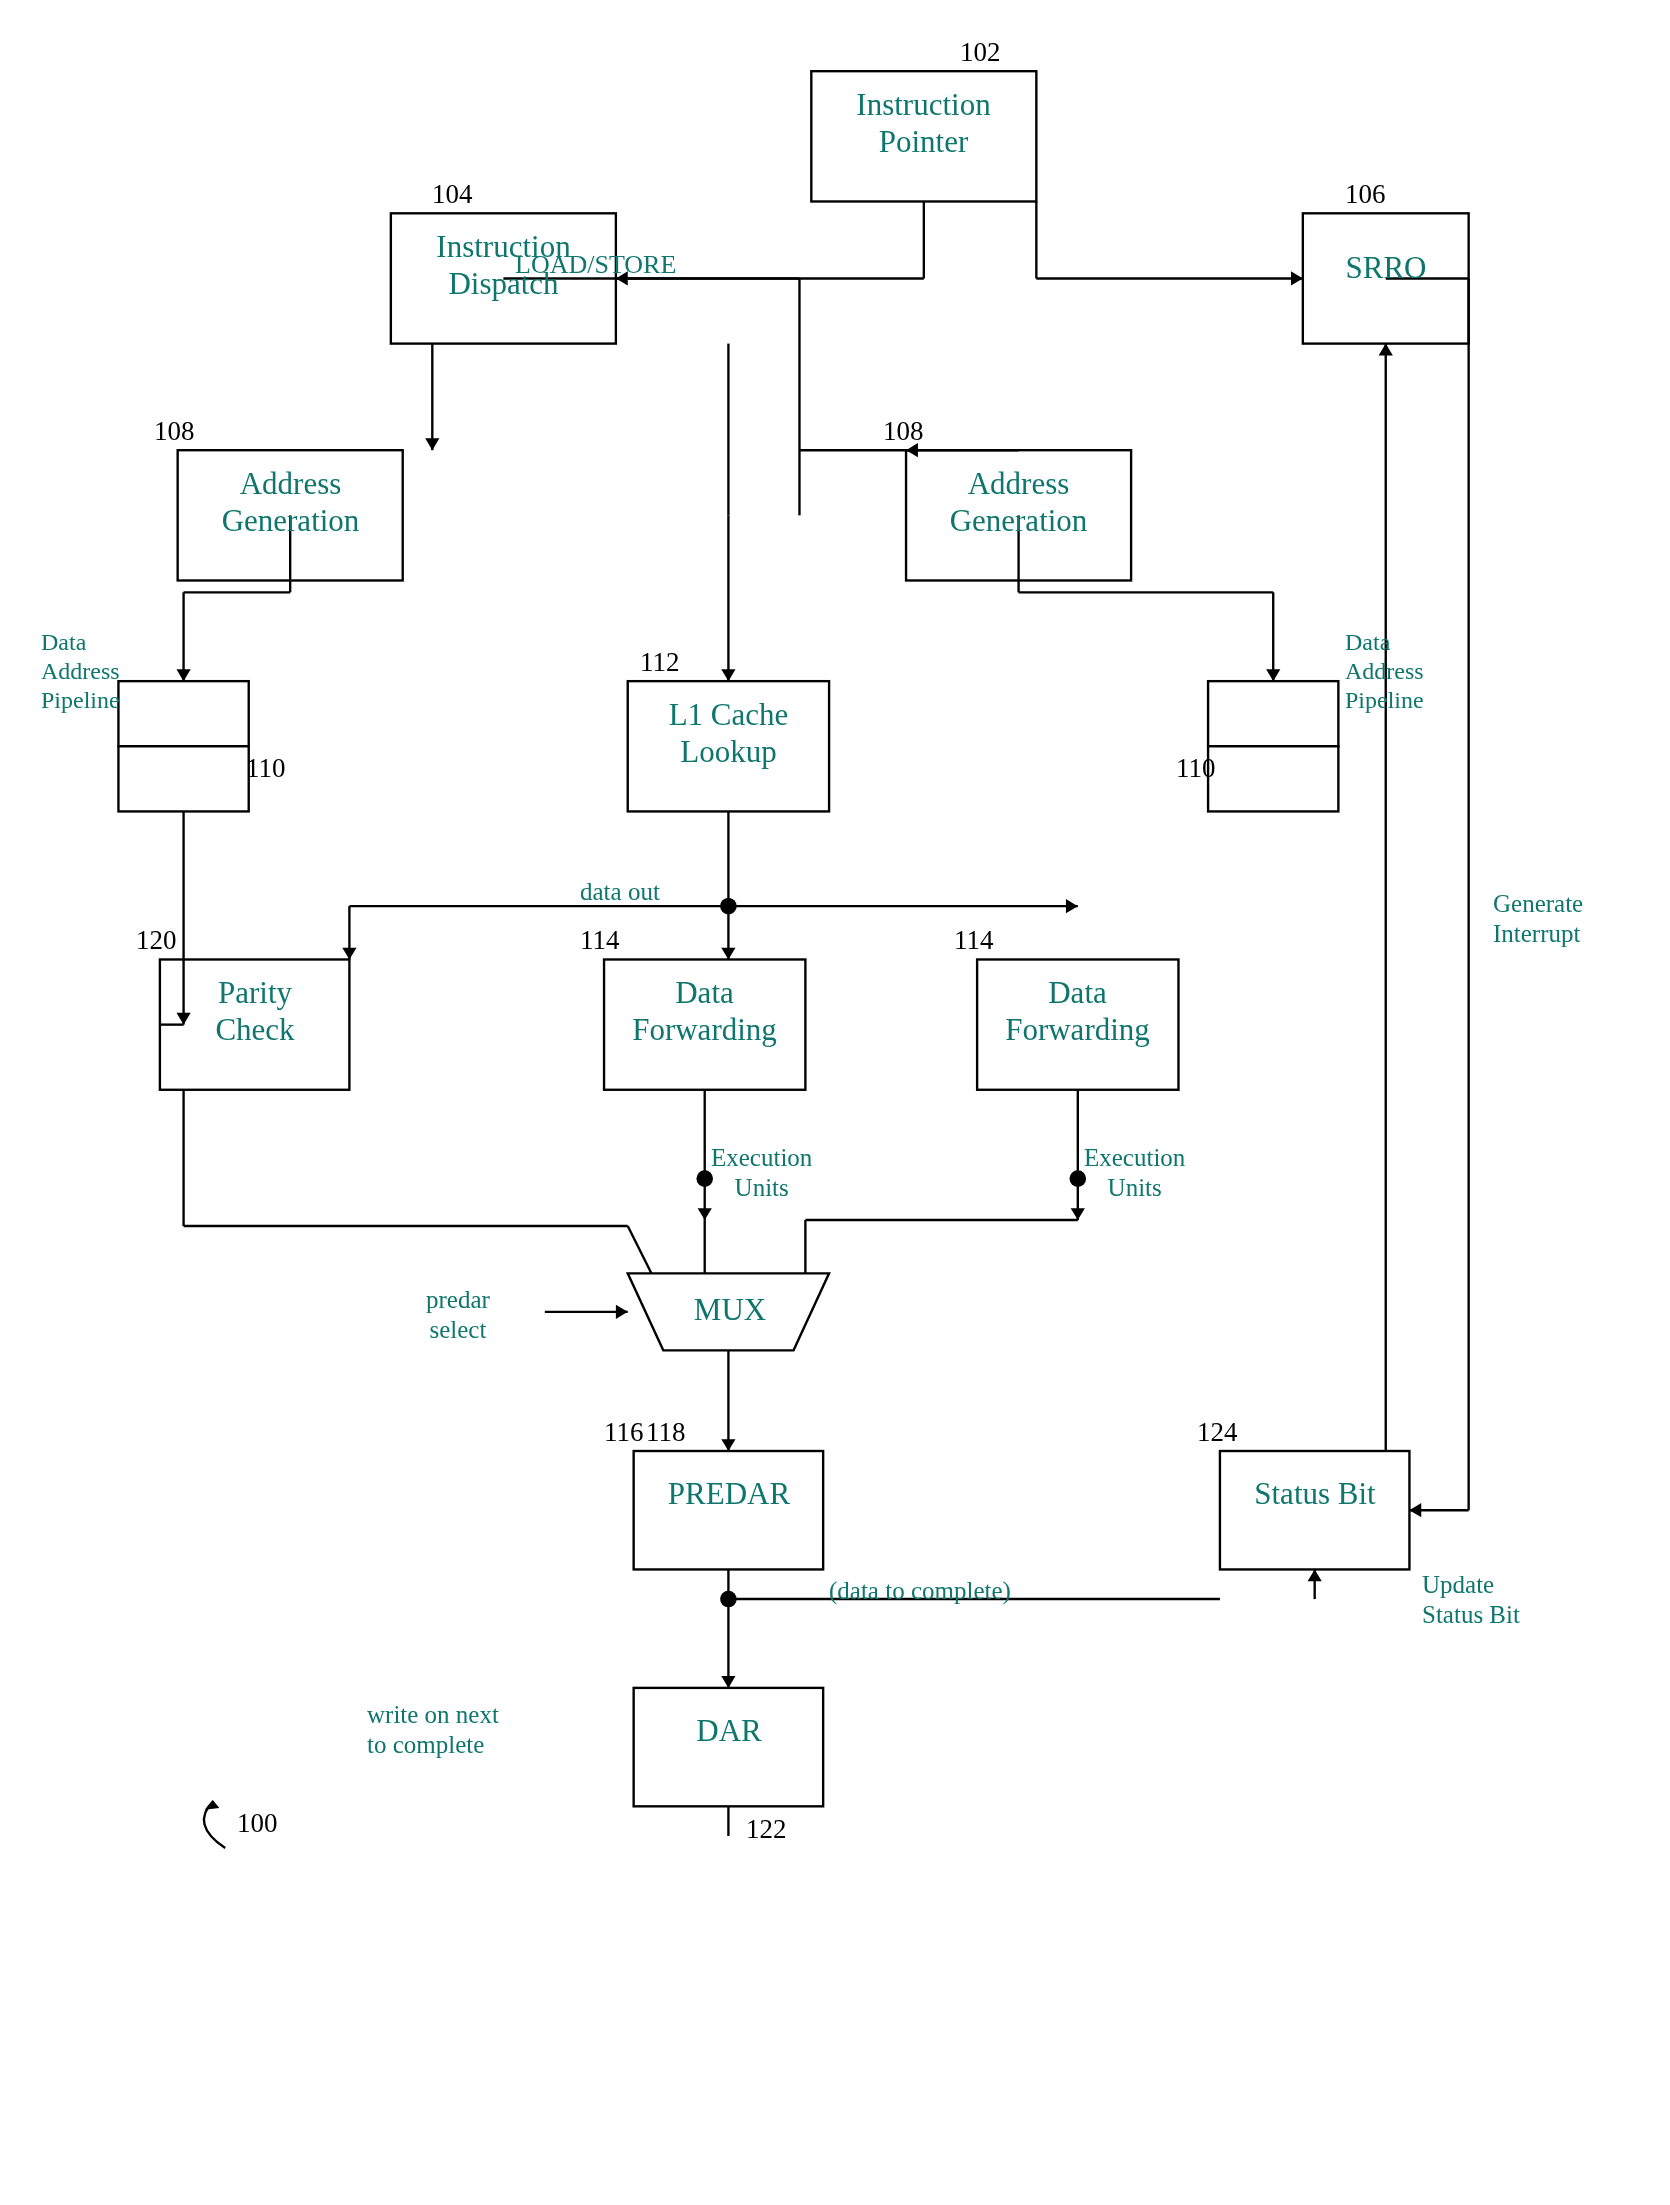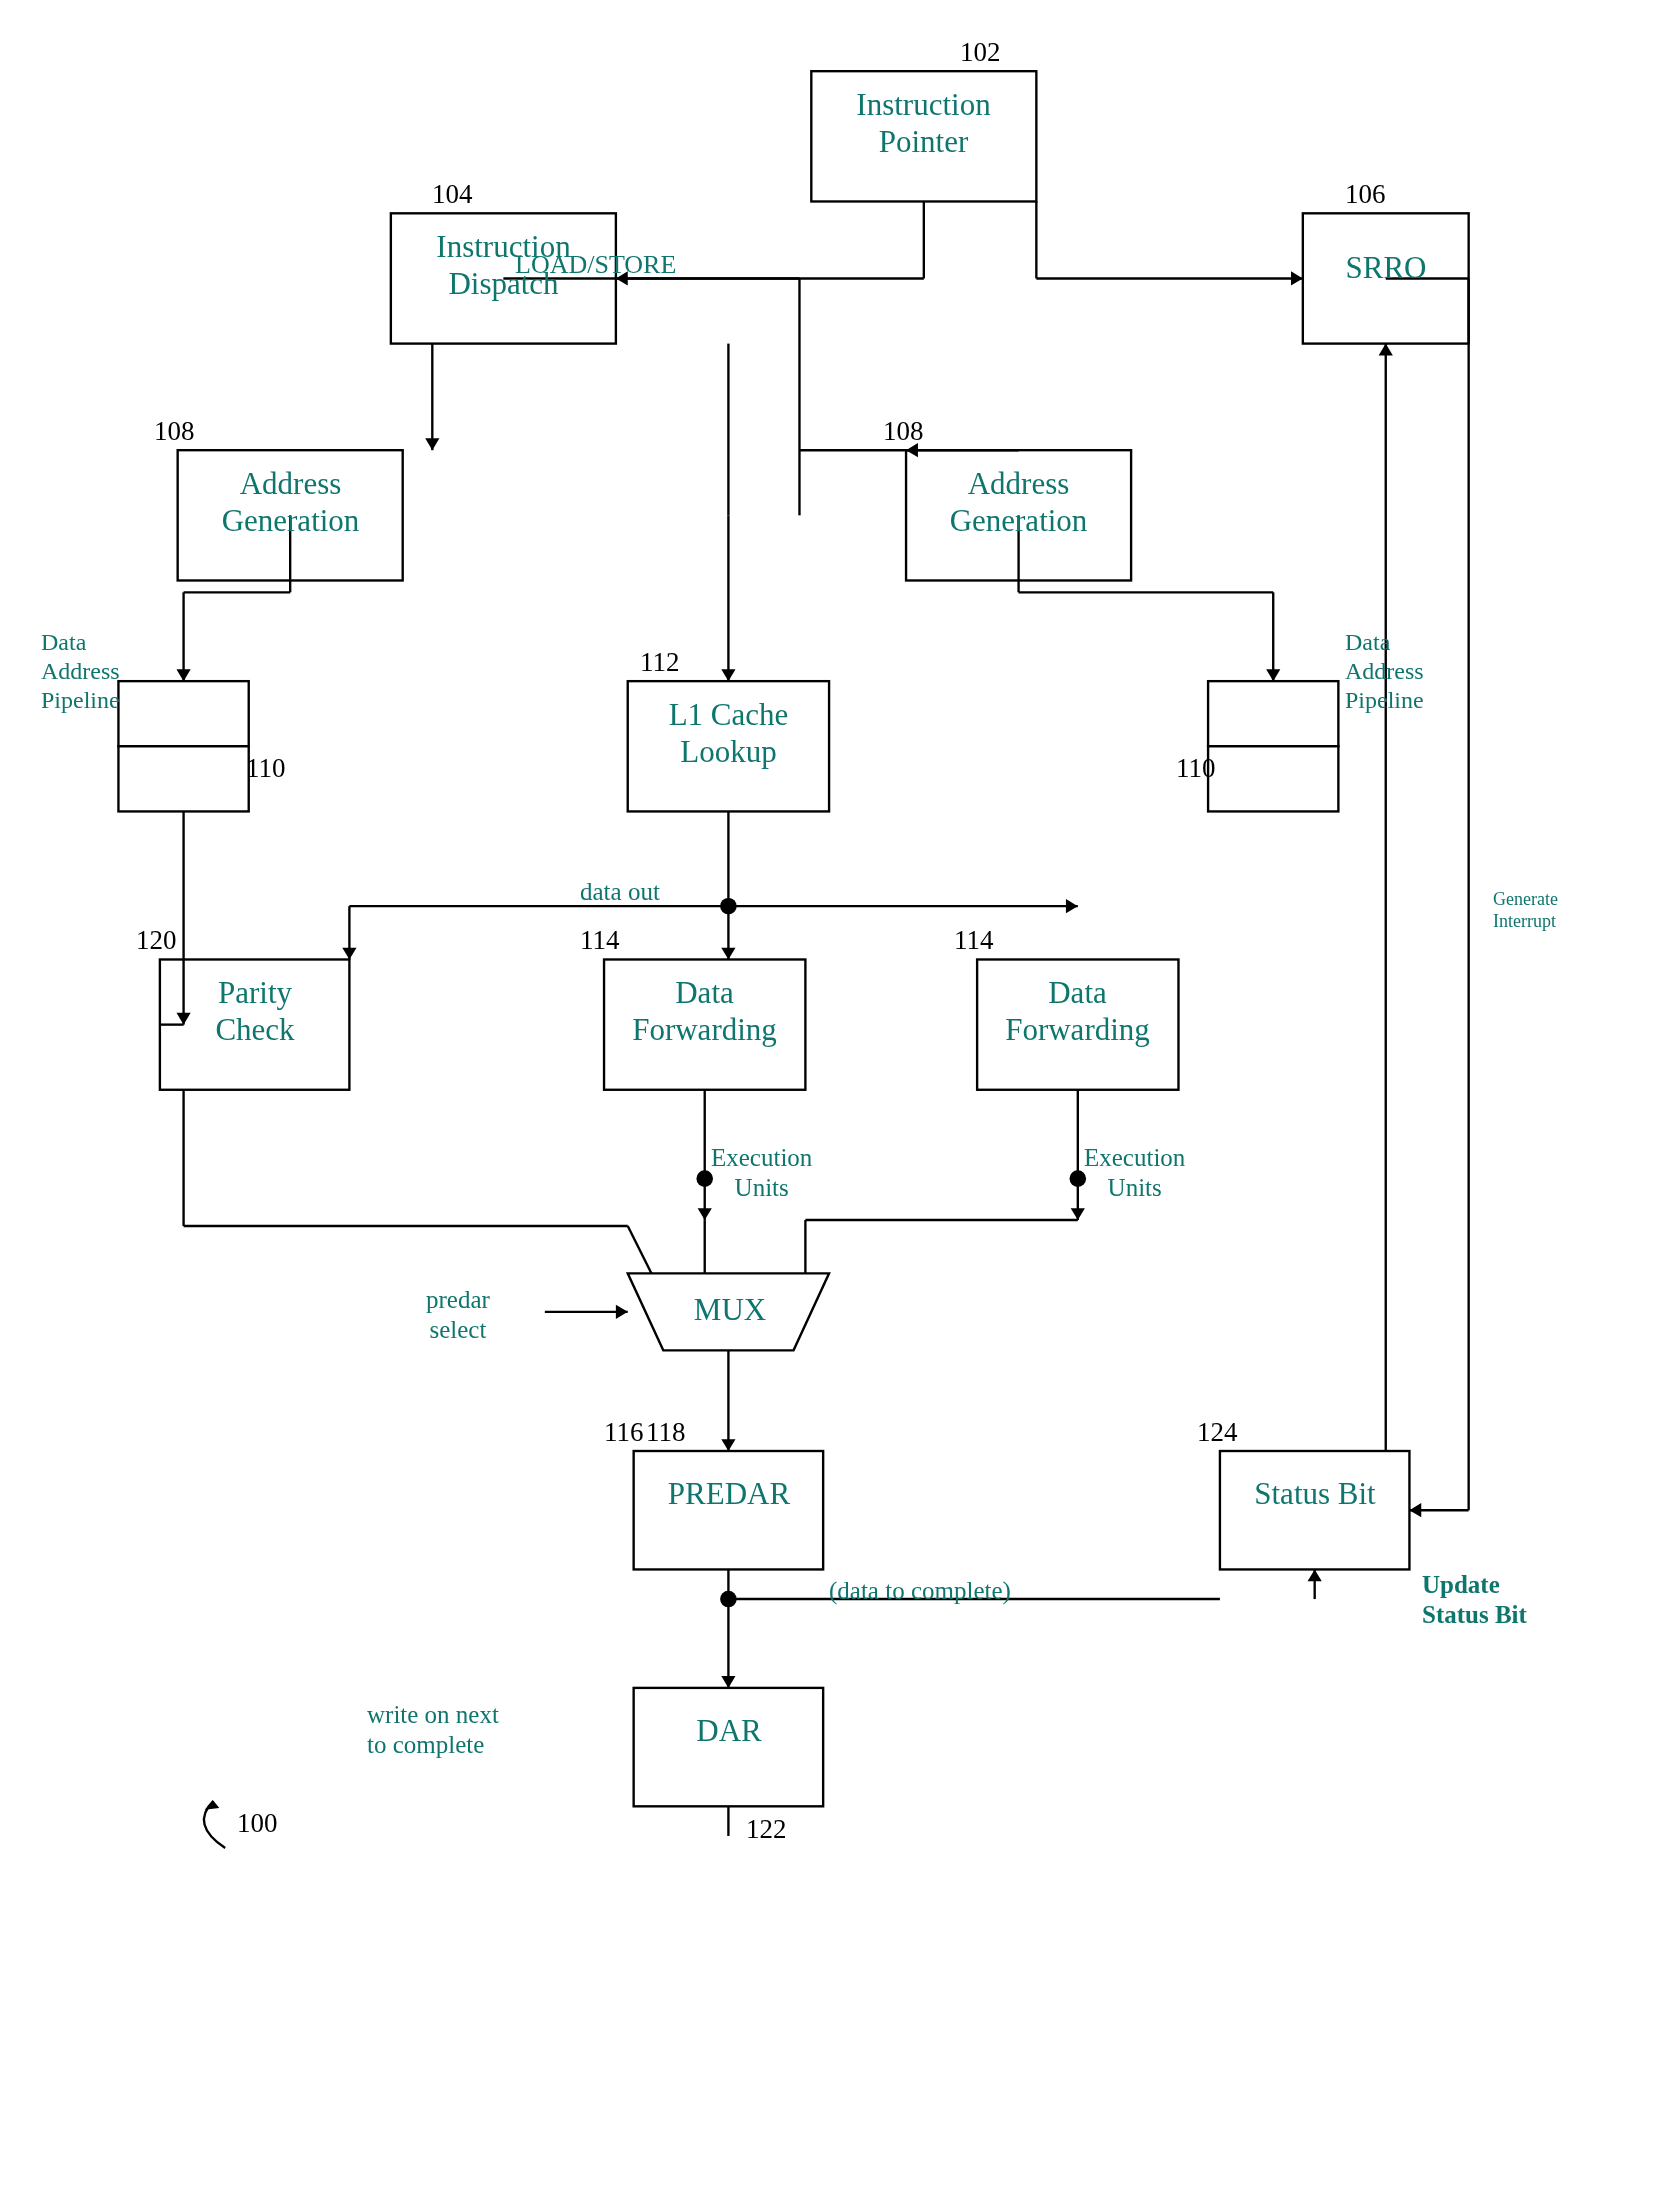--- a/index.html
+++ b/index.html
@@ -238,23 +238,23 @@
   <div class="label ref-num" style="left:646px; top:1416px;">118</div>
 
   <div class="label" style="left:637px; top:1475px; width:184px;">PREDAR</div>
 
   <div class="label small-label" style="left:829px; top:1576px; font-size:25px;">(data to complete)</div>
 
   <div class="label ref-num" style="left:1197px; top:1416px;">124</div>
 
   <div class="label" style="left:1223px; top:1475px; width:184px;">Status Bit</div>
 
-  <div class="label small-label" style="left:1422px; top:1570px; font-size:25px; text-align:left;font-weight:bold;">Update<br>Status Bit</div>
-
-  <div class="label small-label" style="left:1493px; top:889px; font-size:18px; text-align:left;">Generate<br>Interrupt</div>
+  <div class="label small-label" style="left:1422px; top:1570px; font-size:25px; text-align:left;">Update<br>Status Bit</div>
+
+  <div class="label small-label" style="left:1493px; top:889px; font-size:25px; text-align:left;">Generate<br>Interrupt</div>
 
   <div class="label" style="left:637px; top:1712px; width:184px;text-align:center;">DAR</div>
 
   <div class="label ref-num" style="left:746px; top:1813px;">122</div>
 
   <div class="label small-label" style="left:367px; top:1700px; font-size:25px; text-align:left;">write on next<br>to complete</div>
 
   <div class="label ref-num" style="left:237px; top:1807px;">100</div>
 
   <svg style="position:absolute; left:178px; top:1777px; width:118px; height:89px;" viewBox="0 0 200 150">

